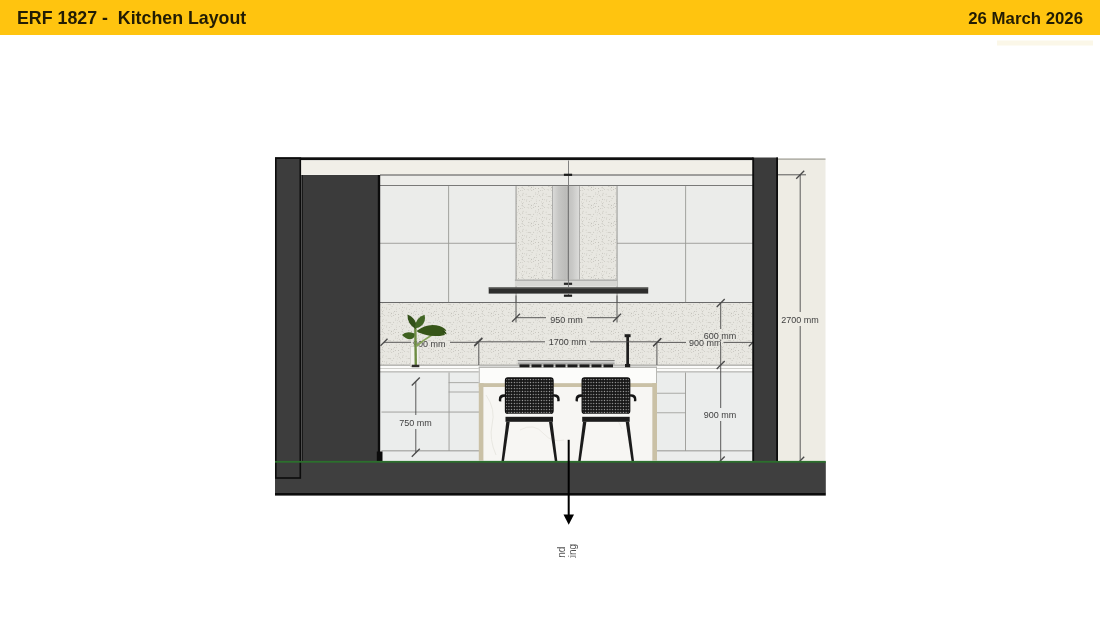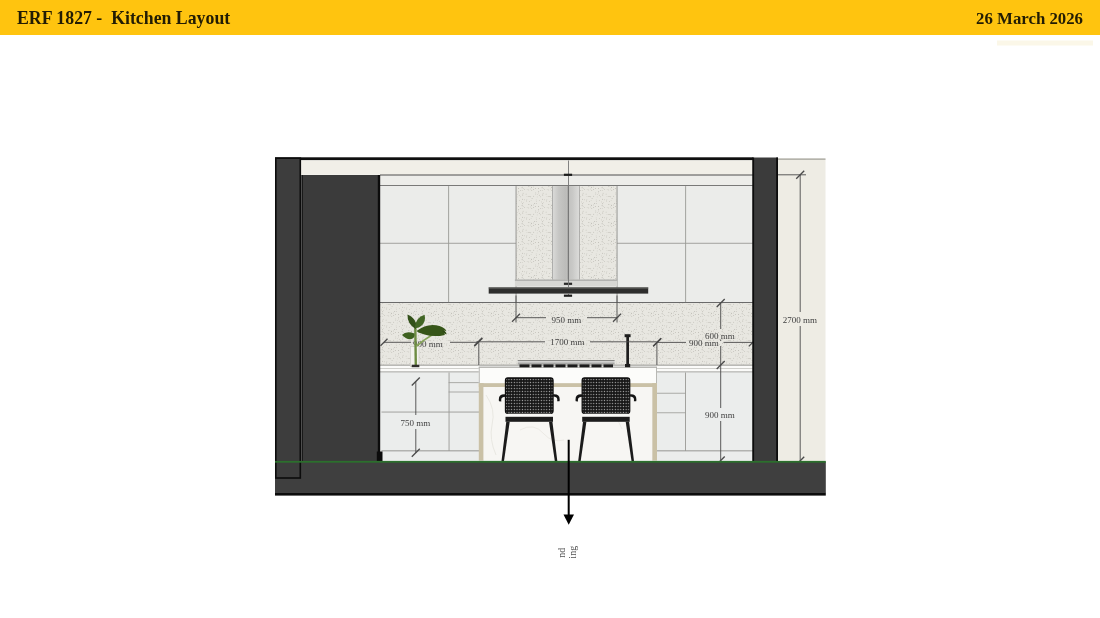--- a/index.html
+++ b/index.html
@@ -1,17 +1,17 @@
 <!DOCTYPE html>
 <html><head>
 <meta charset="utf-8">
 <style>
   html,body{margin:0;padding:0;background:#ffffff;}
   #stage{position:relative;width:1100px;height:558px;overflow:hidden;background:#ffffff;
-         font-family:Liberation Serif, serif;}
+         font-family:Liberation Sans, sans-serif;}
   svg{display:block;}
 </style>
 </head>
 <body>
 <div id="stage">
 <svg width="1100" height="618" viewBox="0 0 1100 618">
 <defs>
   <pattern id="sp" patternUnits="userSpaceOnUse" width="20" height="18">
     <rect width="20" height="18" fill="#e8e7e1"></rect>
     <circle cx="6.6" cy="2.9" r="0.42" fill="#9f9d94"></circle>

